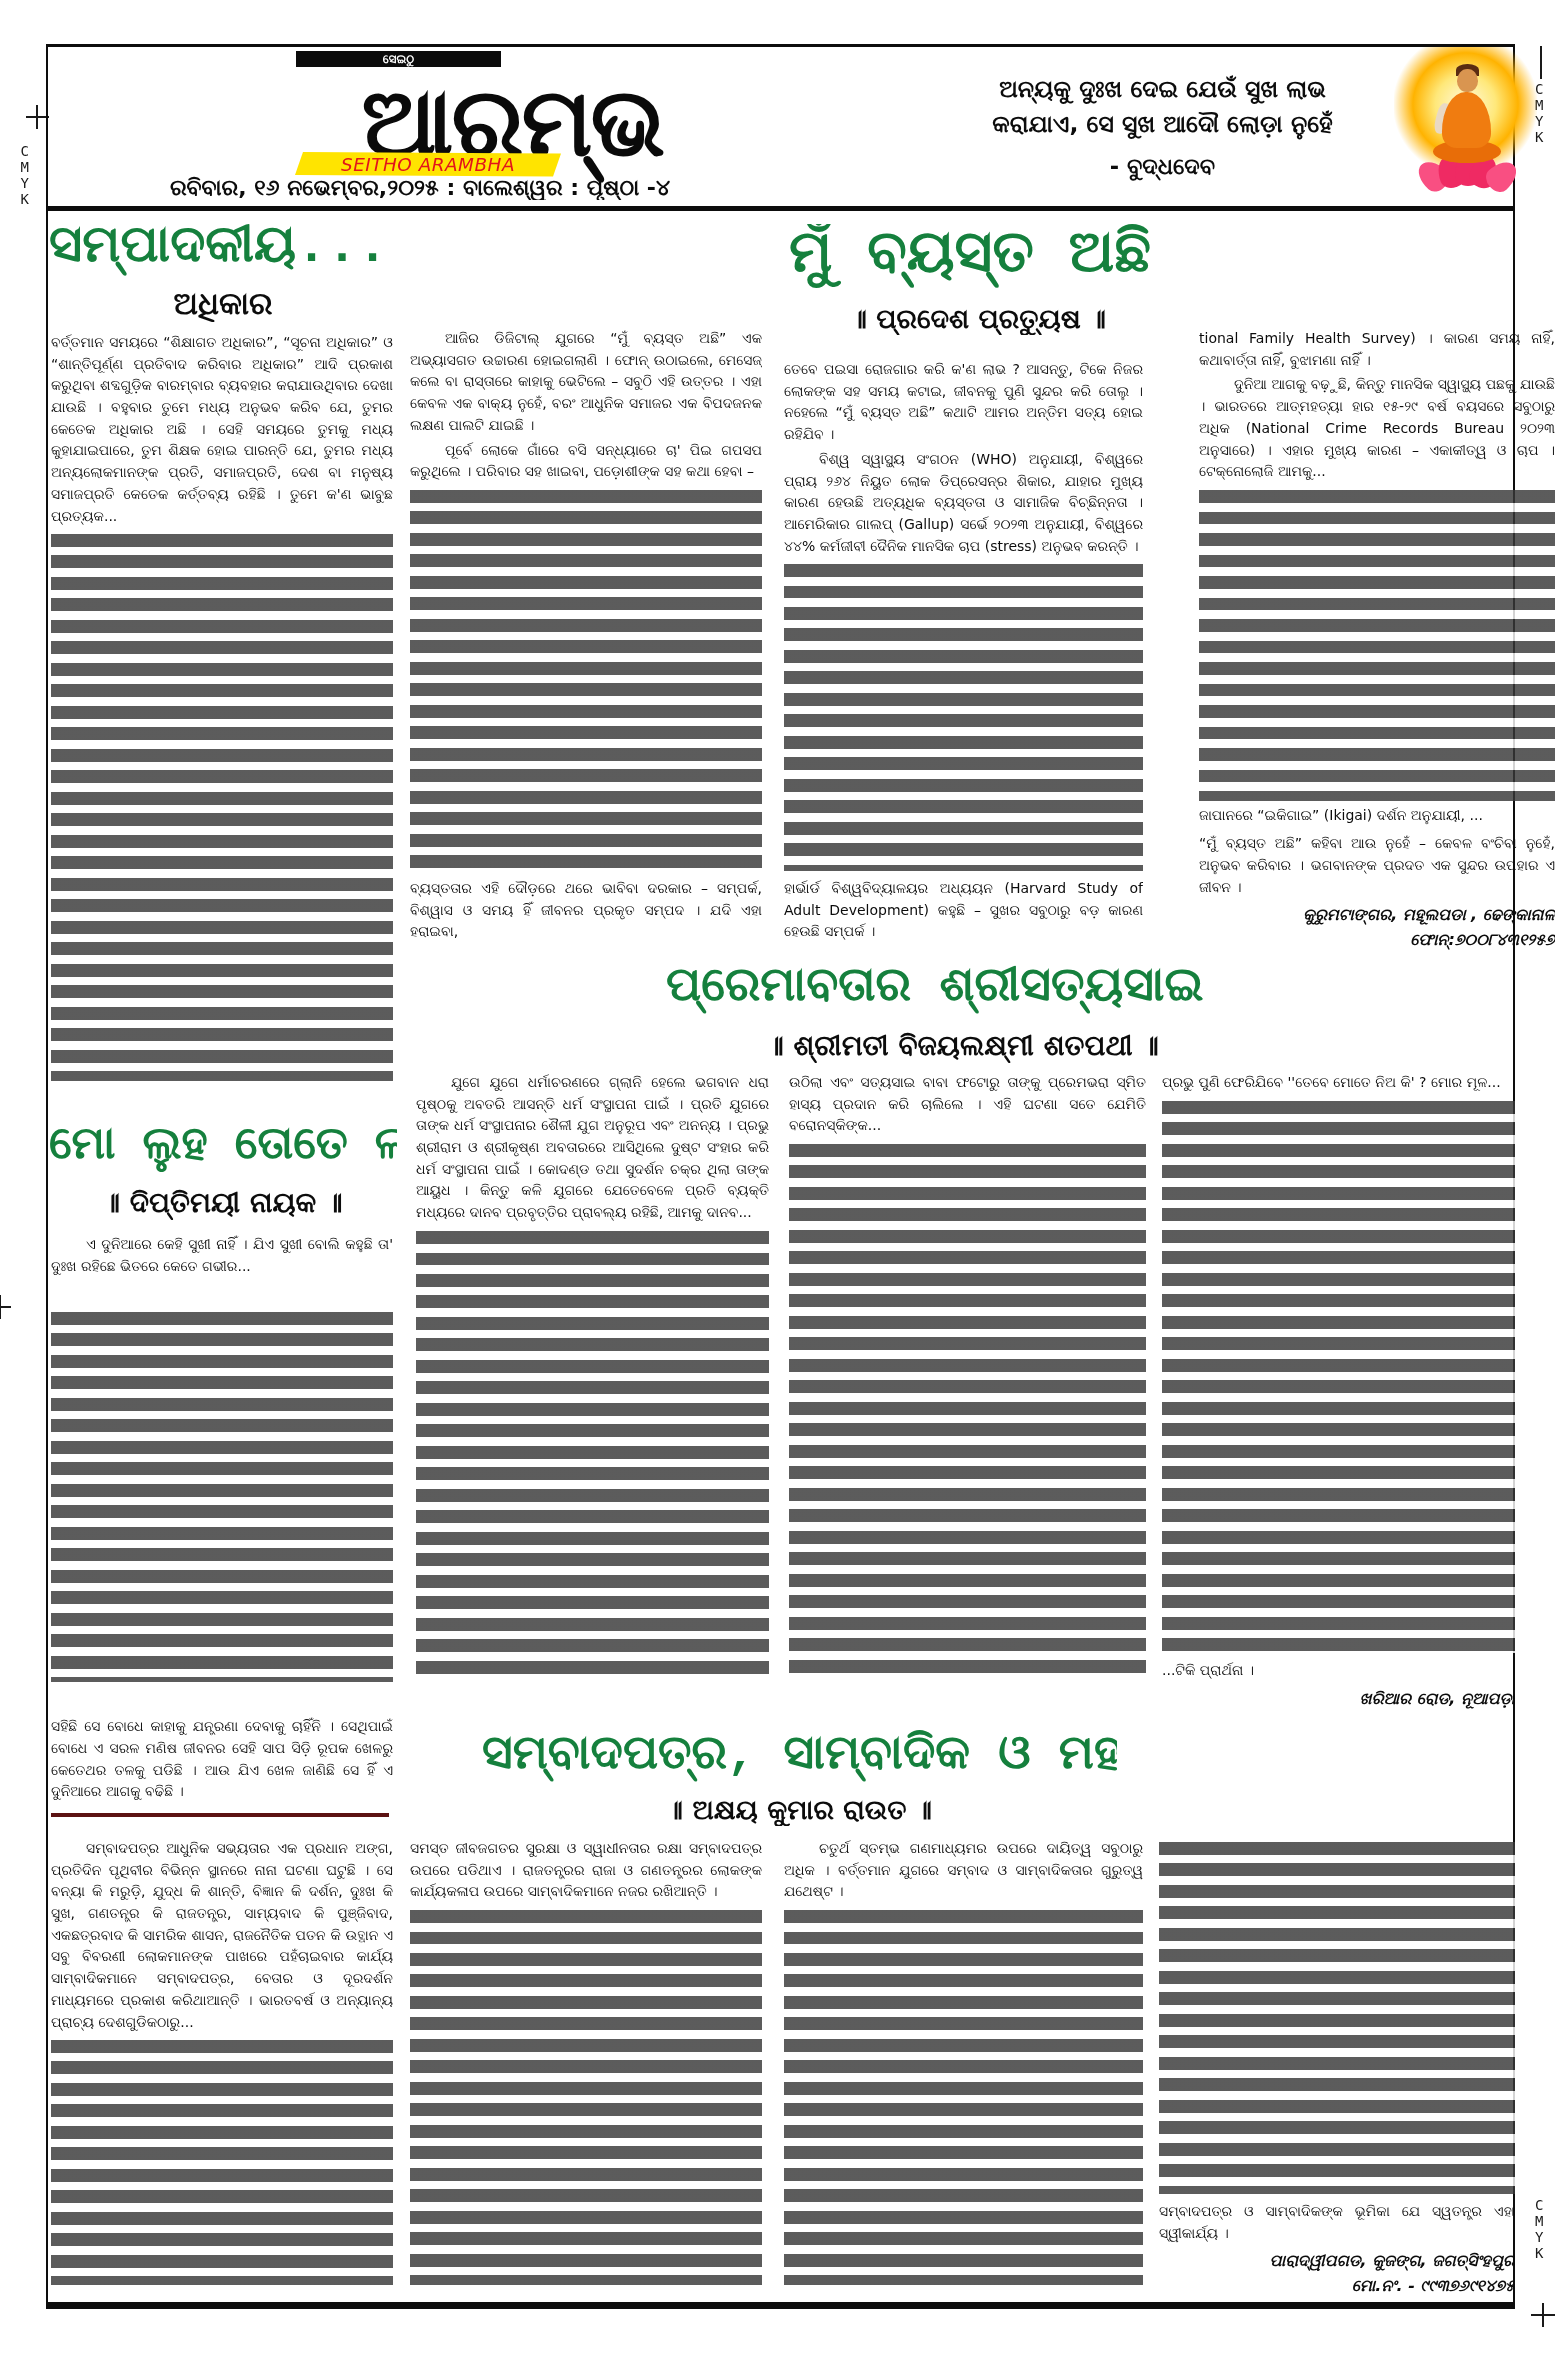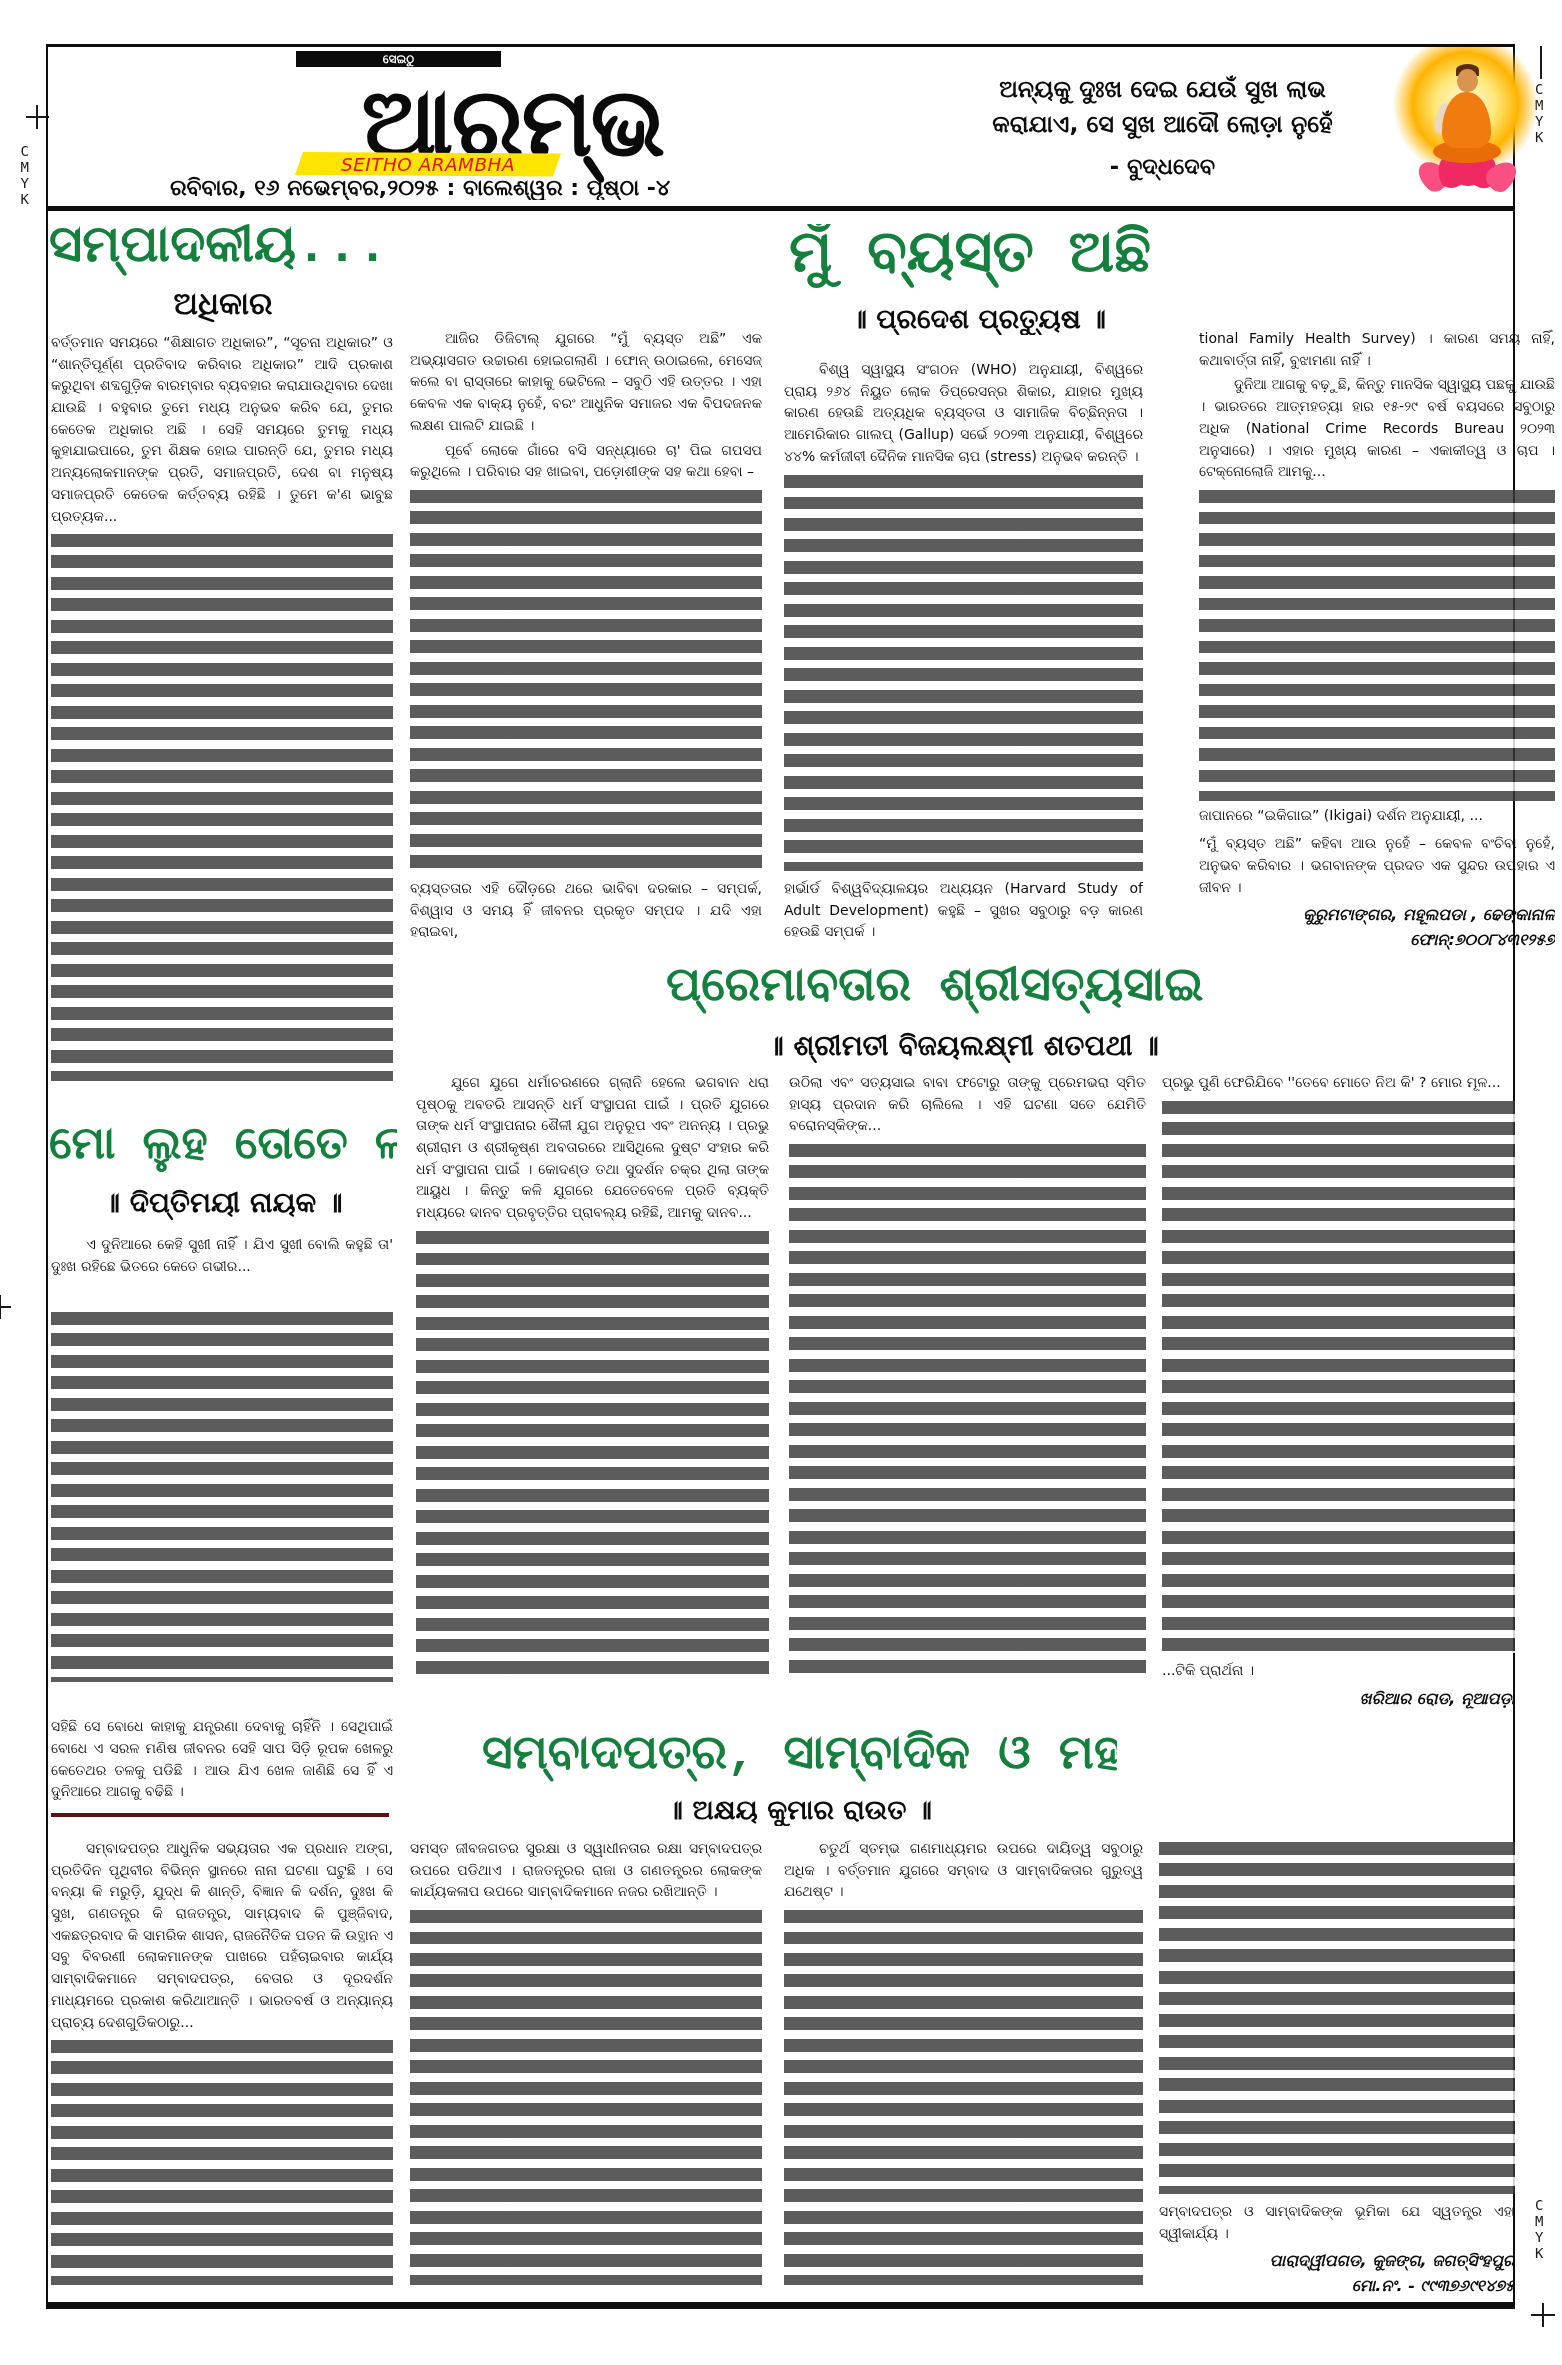--- a/index.html
+++ b/index.html
@@ -131,20 +131,21 @@
   <div class="byline" style="left:789px;top:303px;width:379px;font-size:27px;">॥ ପ୍ରଦେଶ ପ୍ରତ୍ୟୁଷ ॥</div>
 
   <div class="col" style="left:410px;top:328px;width:352px;height:615px;">
     <p class="para indent">ଆଜିର ଡିଜିଟାଲ୍ ଯୁଗରେ “ମୁଁ ବ୍ୟସ୍ତ ଅଛି” ଏକ ଅଭ୍ୟାସଗତ ଉଚ୍ଚାରଣ ହୋଇଗଲାଣି । ଫୋନ୍ ଉଠାଇଲେ, ମେସେଜ୍ କଲେ ବା ରାସ୍ତାରେ କାହାକୁ ଭେଟିଲେ – ସବୁଠି ଏହି ଉତ୍ତର । ଏହା କେବଳ ଏକ ବାକ୍ୟ ନୁହେଁ, ବରଂ ଆଧୁନିକ ସମାଜର ଏକ ବିପଦଜନକ ଲକ୍ଷଣ ପାଲଟି ଯାଇଛି ।</p>
     <p class="para indent">ପୂର୍ବେ ଲୋକେ ଗାଁରେ ବସି ସନ୍ଧ୍ୟାରେ ଚା' ପିଇ ଗପସପ କରୁଥିଲେ । ପରିବାର ସହ ଖାଇବା, ପଡ଼ୋଶୀଙ୍କ ସହ କଥା ହେବା –</p>
     <div class="fill"></div>
     <p class="ending">ବ୍ୟସ୍ତତାର ଏହି ଦୌଡ଼ରେ ଥରେ ଭାବିବା ଦରକାର – ସମ୍ପର୍କ, ବିଶ୍ୱାସ ଓ ସମୟ ହିଁ ଜୀବନର ପ୍ରକୃତ ସମ୍ପଦ । ଯଦି ଏହା ହରାଇବା,</p>
   </div>
 
   <div class="col" style="left:784px;top:359px;width:359px;height:584px;">
+    <p class="para">ତେବେ ପଇସା ରୋଜଗାର କରି କ'ଣ ଲାଭ ? ଆସନ୍ତୁ, ଟିକେ ନିଜର ଲୋକଙ୍କ ସହ ସମୟ କଟାଇ, ଜୀବନକୁ ପୁଣି ସୁନ୍ଦର କରି ତୋଲୁ । ନହେଲେ “ମୁଁ ବ୍ୟସ୍ତ ଅଛି” କଥାଟି ଆମର ଅନ୍ତିମ ସତ୍ୟ ହୋଇ ରହିଯିବ ।</p>
     <p class="para indent">ବିଶ୍ୱ ସ୍ୱାସ୍ଥ୍ୟ ସଂଗଠନ (WHO) ଅନୁଯାୟୀ, ବିଶ୍ୱରେ ପ୍ରାୟ ୨୬୪ ନିୟୁତ ଲୋକ ଡିପ୍ରେସନ୍‍ର ଶିକାର, ଯାହାର ମୁଖ୍ୟ କାରଣ ହେଉଛି ଅତ୍ୟଧିକ ବ୍ୟସ୍ତତା ଓ ସାମାଜିକ ବିଚ୍ଛିନ୍ନତା । ଆମେରିକାର ଗାଲପ୍ (Gallup) ସର୍ଭେ ୨୦୨୩ ଅନୁଯାୟୀ, ବିଶ୍ୱରେ ୪୪% କର୍ମଜୀବୀ ଦୈନିକ ମାନସିକ ଚାପ (stress) ଅନୁଭବ କରନ୍ତି ।</p>
     <div class="fill"></div>
     <p class="ending">ହାର୍ଭାର୍ଡ ବିଶ୍ୱବିଦ୍ୟାଳୟର ଅଧ୍ୟୟନ (Harvard Study of Adult Development) କହୁଛି – ସୁଖର ସବୁଠାରୁ ବଡ଼ କାରଣ ହେଉଛି ସମ୍ପର୍କ ।</p>
   </div>
 
   <div class="col" style="left:1159px;top:328px;width:356px;height:625px;margin-left:40px;">
     <p class="para">tional Family Health Survey) । କାରଣ ସମୟ ନାହିଁ, କଥାବାର୍ତ୍ତା ନାହିଁ, ବୁଝାମଣା ନାହିଁ ।</p>
     <p class="para indent">ଦୁନିଆ ଆଗକୁ ବଢ଼ୁଛି, କିନ୍ତୁ ମାନସିକ ସ୍ୱାସ୍ଥ୍ୟ ପଛକୁ ଯାଉଛି । ଭାରତରେ ଆତ୍ମହତ୍ୟା ହାର ୧୫-୨୯ ବର୍ଷ ବୟସରେ ସବୁଠାରୁ ଅଧିକ (National Crime Records Bureau ୨୦୨୩ ଅନୁସାରେ) । ଏହାର ମୁଖ୍ୟ କାରଣ – ଏକାକୀତ୍ୱ ଓ ଚାପ । ଟେକ୍ନୋଲୋଜି ଆମକୁ...</p>
     <div class="fill"></div>
     <p class="para">ଜାପାନରେ “ଇକିଗାଇ” (Ikigai) ଦର୍ଶନ ଅନୁଯାୟୀ, ...</p>

